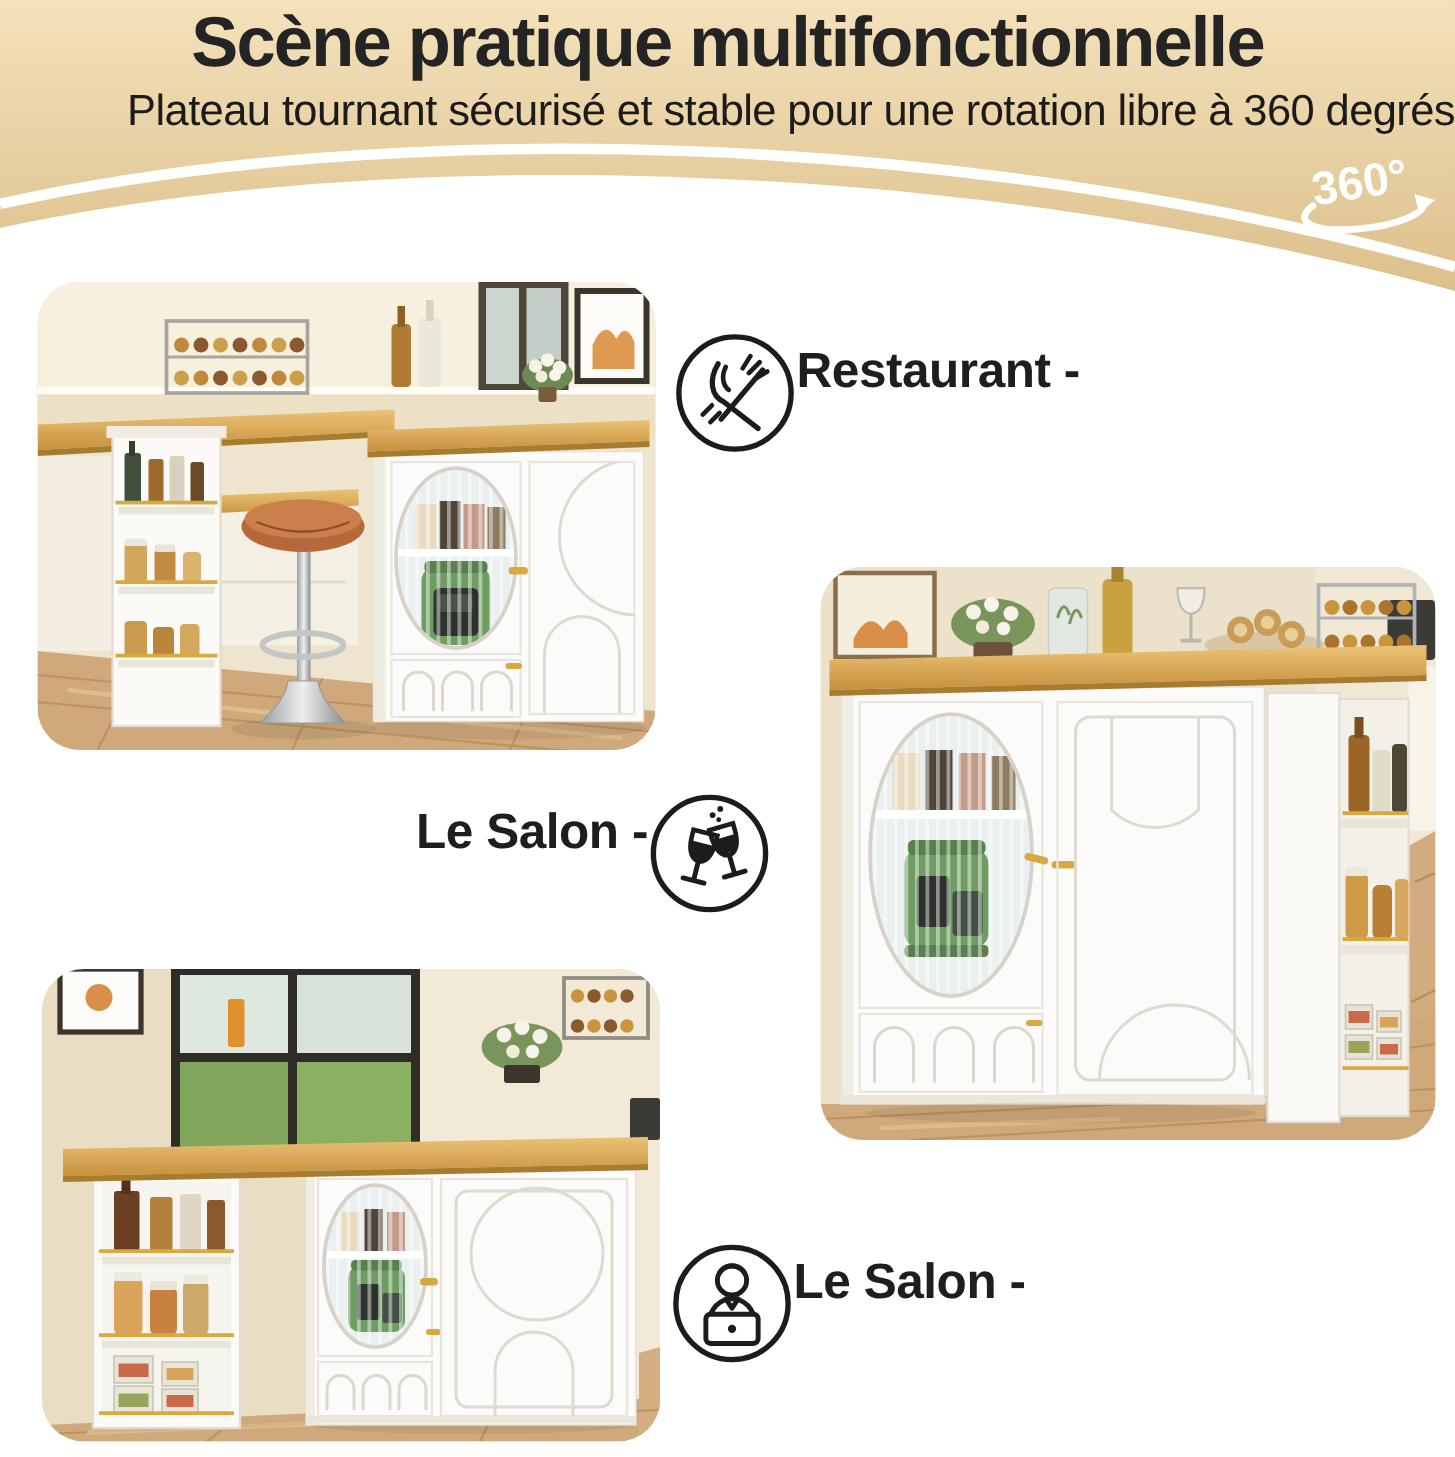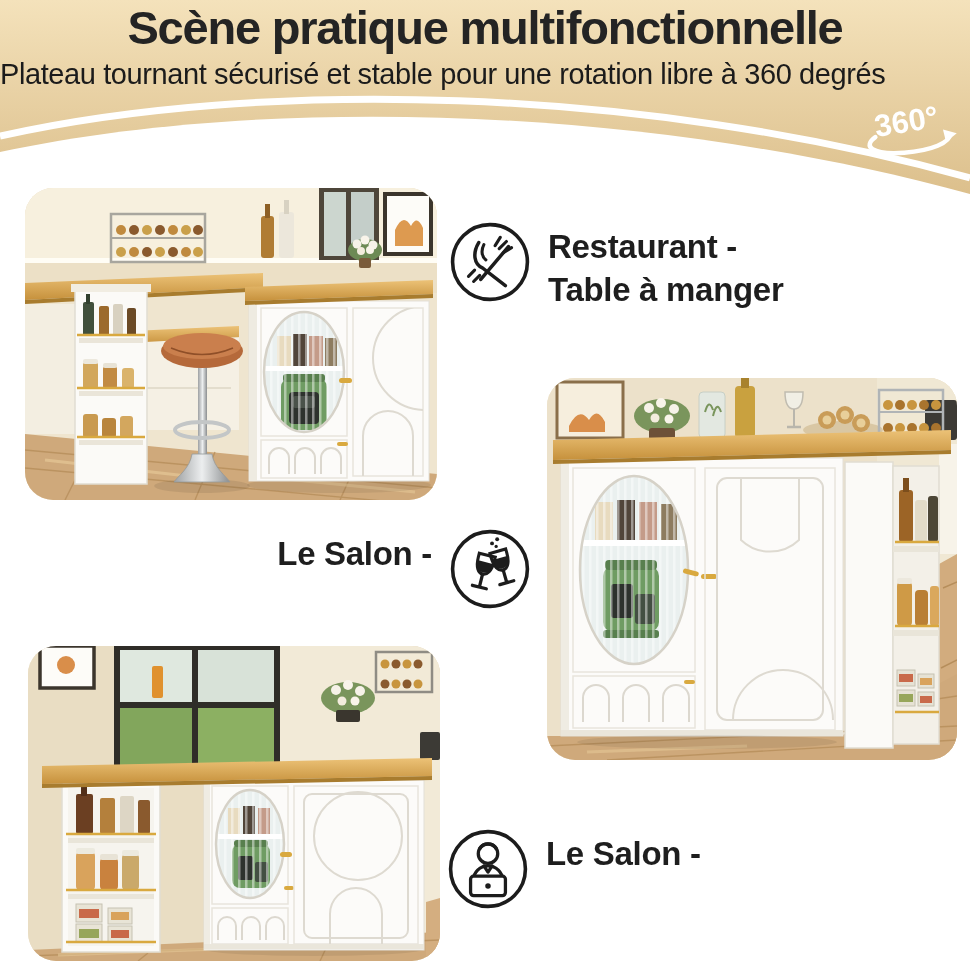--- a/index.html
+++ b/index.html
@@ -3,32 +3,32 @@
 <meta charset="utf-8">
 <style>
   html,body{margin:0;padding:0;background:#ffffff;}
   .page{position:relative;width:970px;height:971px;background:#ffffff;overflow:hidden;
         font-family:"Liberation Sans",sans-serif;}
   
   .header{position:absolute;left:0;top:0;width:970px;height:218px;}
   .header svg.bg{position:absolute;left:0;top:0;}
   .title{position:absolute;left:0;top:1px;width:970px;text-align:center;margin:0;
          font-size:47px;font-weight:bold;letter-spacing:-1.2px;color:#242424;line-height:54px;}
-  .subtitle{position:absolute;left:0;top:57px;width:970px;text-align:left;margin:0;
+  .subtitle{position:absolute;left:0;top:57px;width:970px;text-align:right;margin:0;
          font-size:29px;font-weight:normal;letter-spacing:-0.4px;color:#1b1b1b;line-height:34px;}
   .badge360{position:absolute;right:10px;top:94px;width:106px;height:68px;}
   .badge360 text{font-family:"Liberation Sans",sans-serif;}
   
   .photo{position:absolute;margin:0;border-radius:28px;overflow:hidden;background:#efe5cf;}
   .photo svg{display:block;}
   #photo1{left:25px;top:188px;width:412px;height:312px;}
   #photo2{left:547px;top:378px;width:410px;height:382px;}
   #photo3{left:28px;top:646px;width:412px;height:315px;}
   
-  .cap{position:absolute;display:flex;gap:17px;align-items:flex-start;}
+  .cap{position:absolute;display:flex;align-items:flex-start;}
   .cap .icn{width:82px;height:82px;flex:0 0 auto;}
   .cap .txt{font-size:33px;font-weight:bold;color:#1e1e1e;line-height:43px;
             letter-spacing:-0.3px;padding-top:4px;white-space:nowrap;}
   .cap .txt span{display:block;}
   #cap1{left:449px;top:221px;}
   #cap2{left:238px;top:528px;}
   #cap2 .txt{width:194px;text-align:right;}
   #cap3{left:447px;top:828px;}
 </style>
 </head>
@@ -219,21 +219,20 @@
           <path d="M29,21 c-6,10 -5,21 4,25 l22,17" stroke-width="3.4"></path>
           <path d="M34,23 c-3,6 -2,12 2,15" stroke-width="3"></path>
           <path d="M58,25 L31,57" stroke-width="3.4"></path>
           <path d="M50,16 l-5,8 M56,20 l-7,7 M61,26 l-8,5" stroke-width="3"></path>
           <path d="M25,48 l-6,6 M30,53 l-6,6" stroke-width="3"></path>
         </g>
       </svg>
     </span>
     <span class="txt">
       <span>Restaurant -</span>
-      <span>Table à manger</span>
     </span>
   </div>
 
   <figure class="photo" id="photo2" role="img" aria-label="Îlot blanc vu de face avec étagères latérales garnies de bouteilles et bocaux">
     <svg width="410" height="382" viewBox="0 0 410 382">
       <defs>
         <linearGradient id="wd2" x1="0" y1="0" x2="0" y2="1">
           <stop offset="0" stop-color="#ecc277"></stop>
             <stop offset="1" stop-color="#c6913c"></stop>
         </linearGradient>

